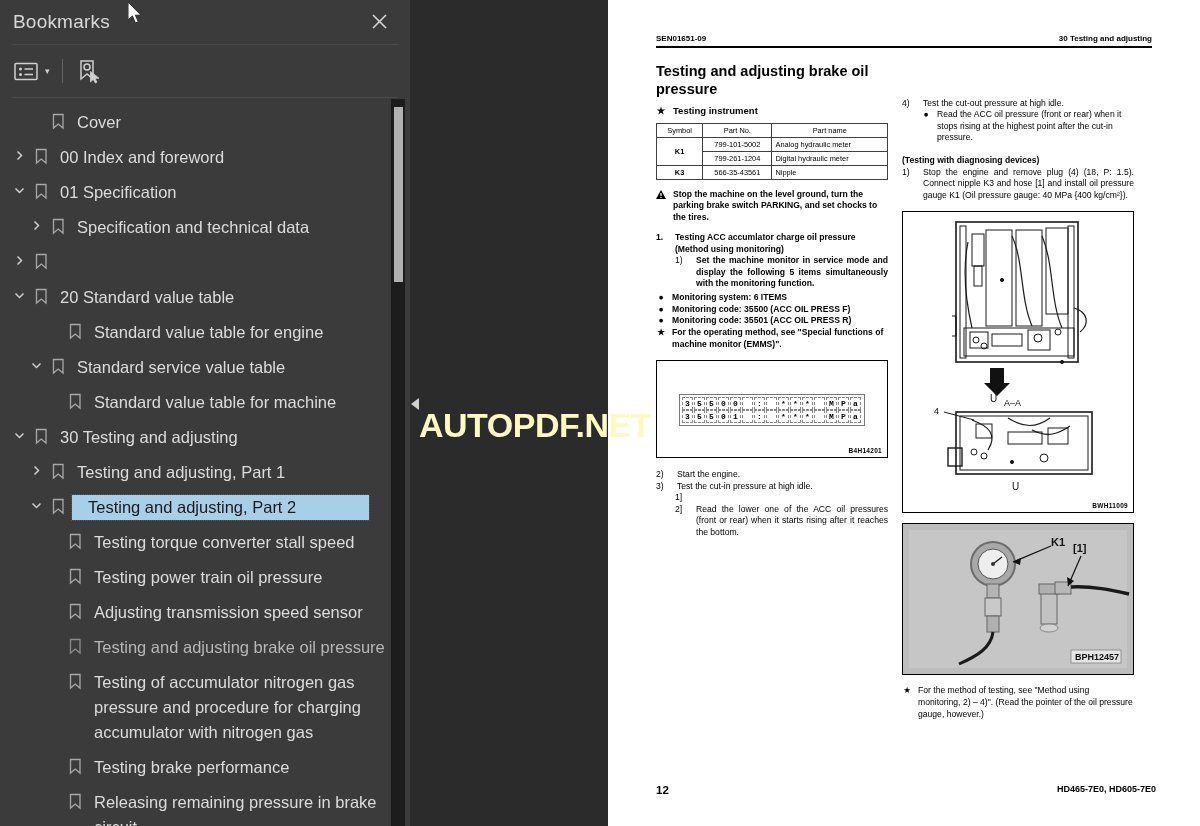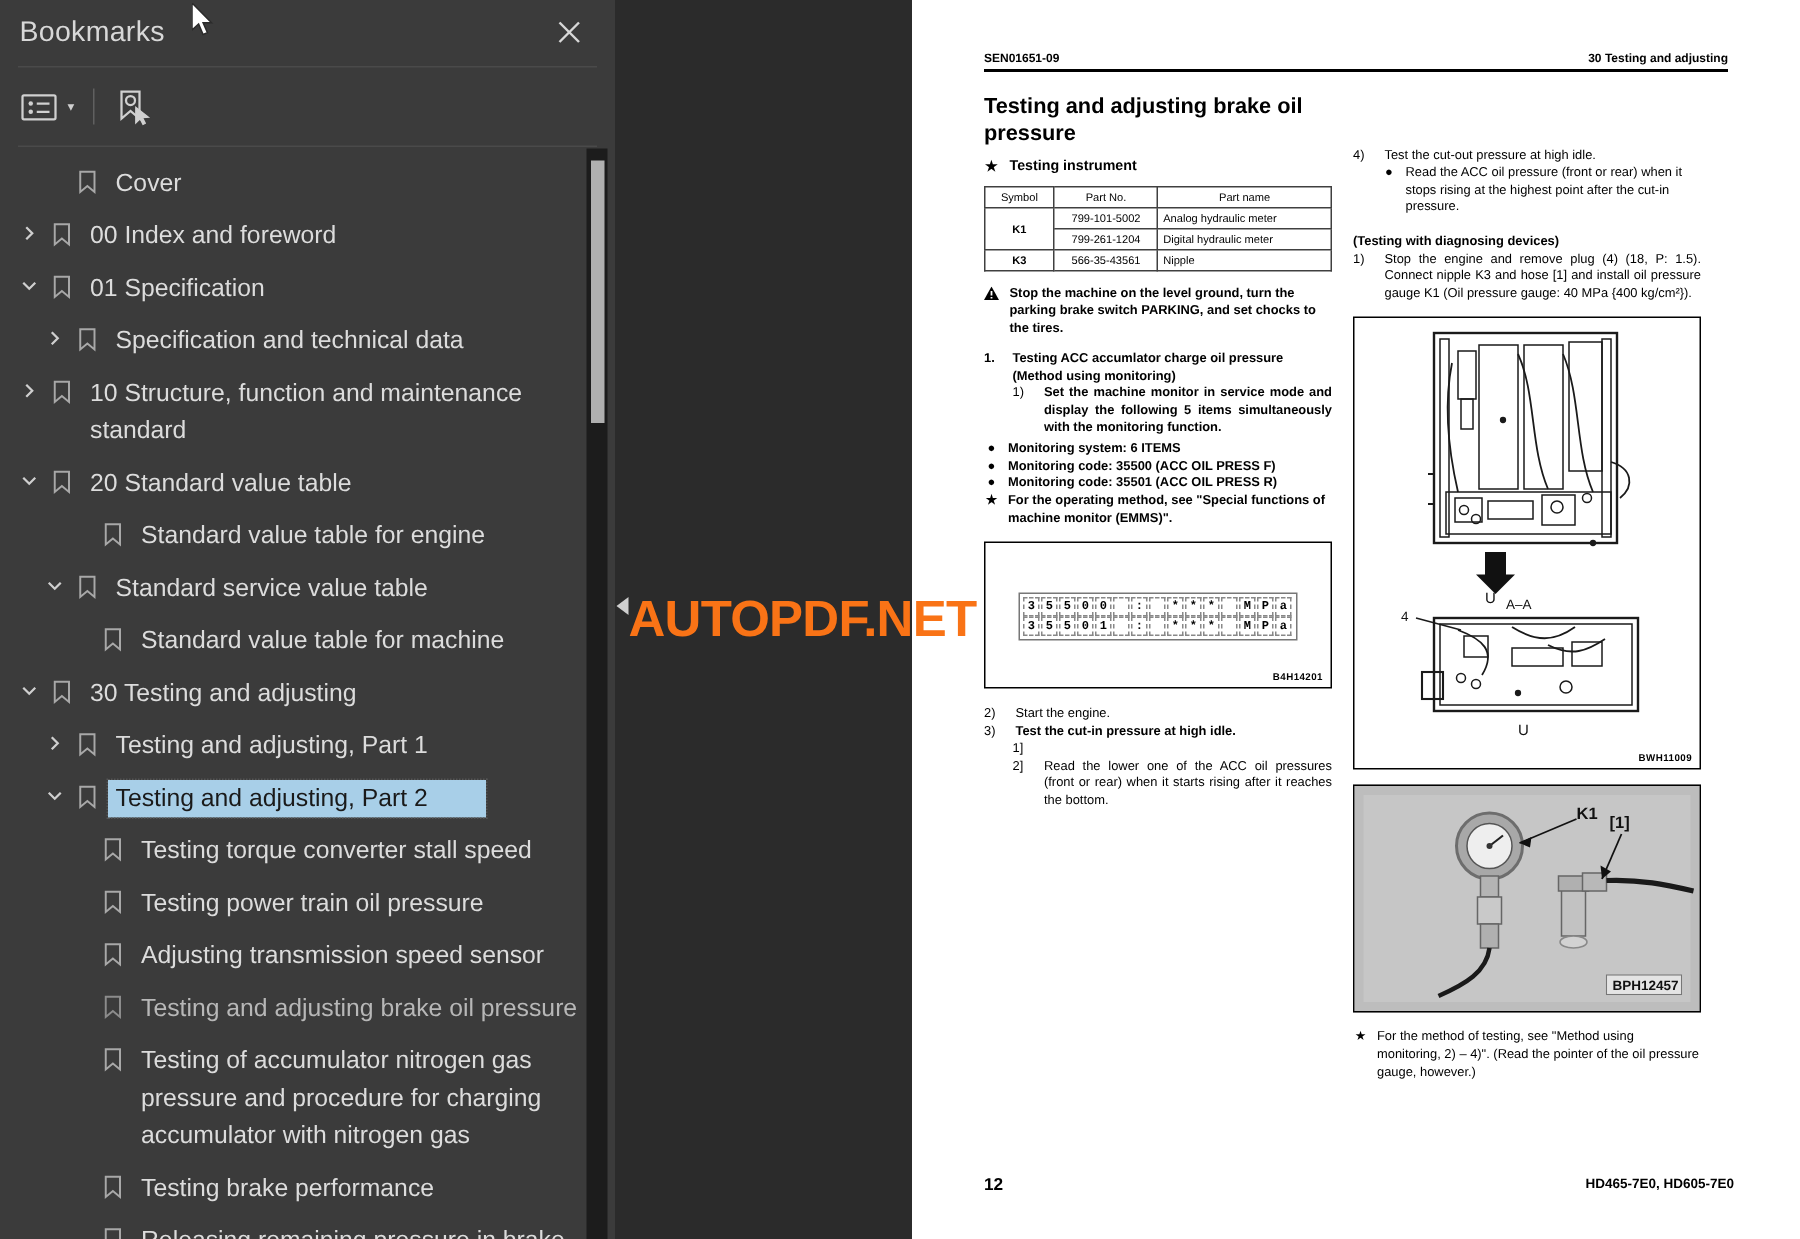--- a/index.html
+++ b/index.html
@@ -76,23 +76,23 @@
     color: #dcdcdc;
     font-size: 16.5px;
     line-height: 25px;
     padding-left: 8px;
     max-width: 300px;
   }
   .row.selected .row-label {
     background: #a8cfe8;
     color: #1a1a1a;
     outline: 1px dotted #555;
-    padding-left: 5px; padding-right: 4px;
+    padding-left: 16px; padding-right: 4px;
     margin-left: 3px;
-    width: 252px; max-width: 297px;
+    width: 297px; max-width: 297px;
   }
   .row.dim .row-label { color: #b7b7b7; }
   .row.dim .bm-icon { color: #8c8c8c; }
 
   
   .lvl0 { padding-left: 8px; }
   .lvl1 { padding-left: 25px; }
   .lvl2 { padding-left: 42px; }
 
   
@@ -201,23 +201,23 @@
   .pg-footer {
     position: absolute; left: 48px; right: 48px; bottom: 30px;
     display: flex; justify-content: space-between;
     font-size: 11px; font-weight: bold; color: #000;
   }
   .pg-footer .pnum { font-size: 11.5px; }
   .pg-footer .model { font-size: 9px; }
 
   
   #watermark {
-    position: absolute; left: 419px; top: 394px;
+    position: absolute; left: 419px; top: 406px;
     font-size: 34px; font-weight: bold; letter-spacing: -.5px;
-    color: #f97316;
+    color: #fef9c3;
     z-index: 50;
     font-family: "Liberation Sans", sans-serif;
     pointer-events: none;
     white-space: nowrap;
   }
   #wm-arrow {
     position: absolute; left: 411px; top: 398px;
     width: 0; height: 0;
     border-top: 6px solid transparent;
     border-bottom: 6px solid transparent;
@@ -330,21 +330,20 @@
           <div class="twisty">
             <svg width="13" height="13" viewBox="0 0 13 13" fill="none" stroke="currentColor" stroke-width="1.5">
               <polyline points="4.5,2.5 8.5,6.5 4.5,10.5"></polyline>
             </svg>
           </div>
           <div class="bm-icon">
             <svg width="15" height="17" viewBox="0 0 15 17" fill="none" stroke="currentColor" stroke-width="1.3">
               <path d="M2.5 1.5 L12 1.5 L12 15 L7.25 11 L2.5 15 Z"></path>
             </svg>
           </div>
-          <div class="row-label">10 Structure, function and maintenance standard</div>
         </div>
         <div class="row lvl0">
           <div class="twisty">
             <svg width="13" height="13" viewBox="0 0 13 13" fill="none" stroke="currentColor" stroke-width="1.5">
               <polyline points="2.5,4.5 6.5,8.5 10.5,4.5"></polyline>
             </svg>
           </div>
           <div class="bm-icon">
             <svg width="15" height="17" viewBox="0 0 15 17" fill="none" stroke="currentColor" stroke-width="1.3">
               <path d="M2.5 1.5 L12 1.5 L12 15 L7.25 11 L2.5 15 Z"></path>
@@ -659,21 +658,21 @@
               <span class="fig-id">B4H14201</span>
             </div>
 
             <div class="num-block" style="margin-top:11px">
               <div class="nb-row">
                 <span class="n sub">2)</span>
                 <span class="t" style="font-weight:normal">Start the engine.</span>
               </div>
               <div class="nb-row">
                 <span class="n sub">3)</span>
-                <span class="t" style="font-weight:bold">Test the cut-in pressure at high idle.</span>
+                <span class="t" style="font-weight:normal">Test the cut-in pressure at high idle.</span>
               </div>
               <div class="nb-row indent1">
                 <span class="n sub">1]</span>
               </div>
               <div class="nb-row indent1">
                 <span class="n sub">2]</span>
                 <span class="t" style="font-weight:normal">Read the lower one of the ACC oil pressures (front or rear) when it starts rising after it reaches the bottom.</span>
               </div>
             </div>
 

